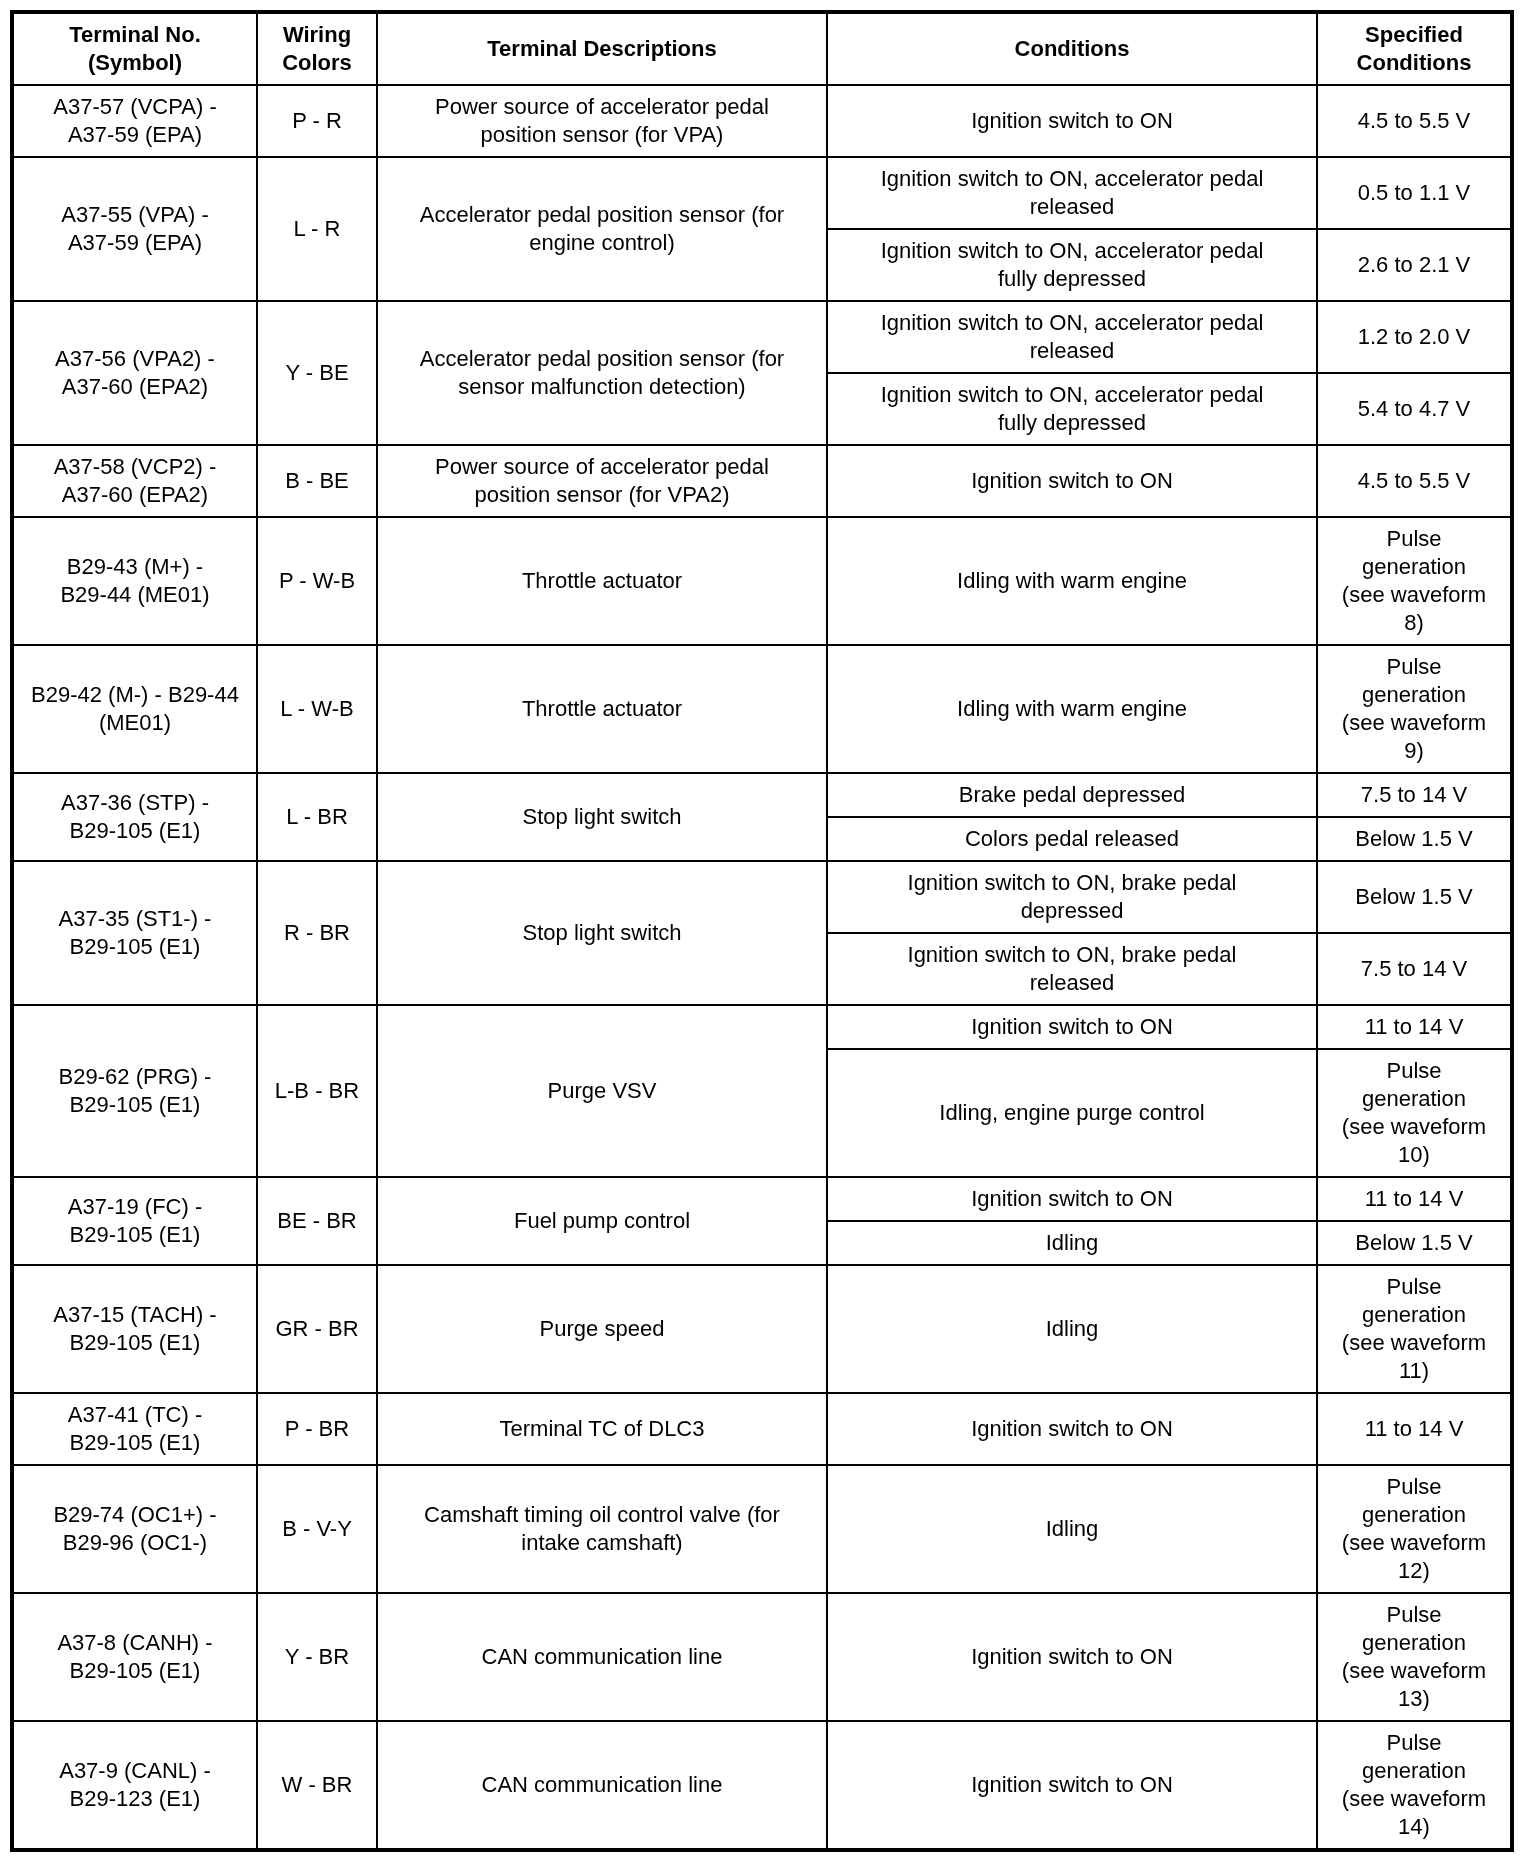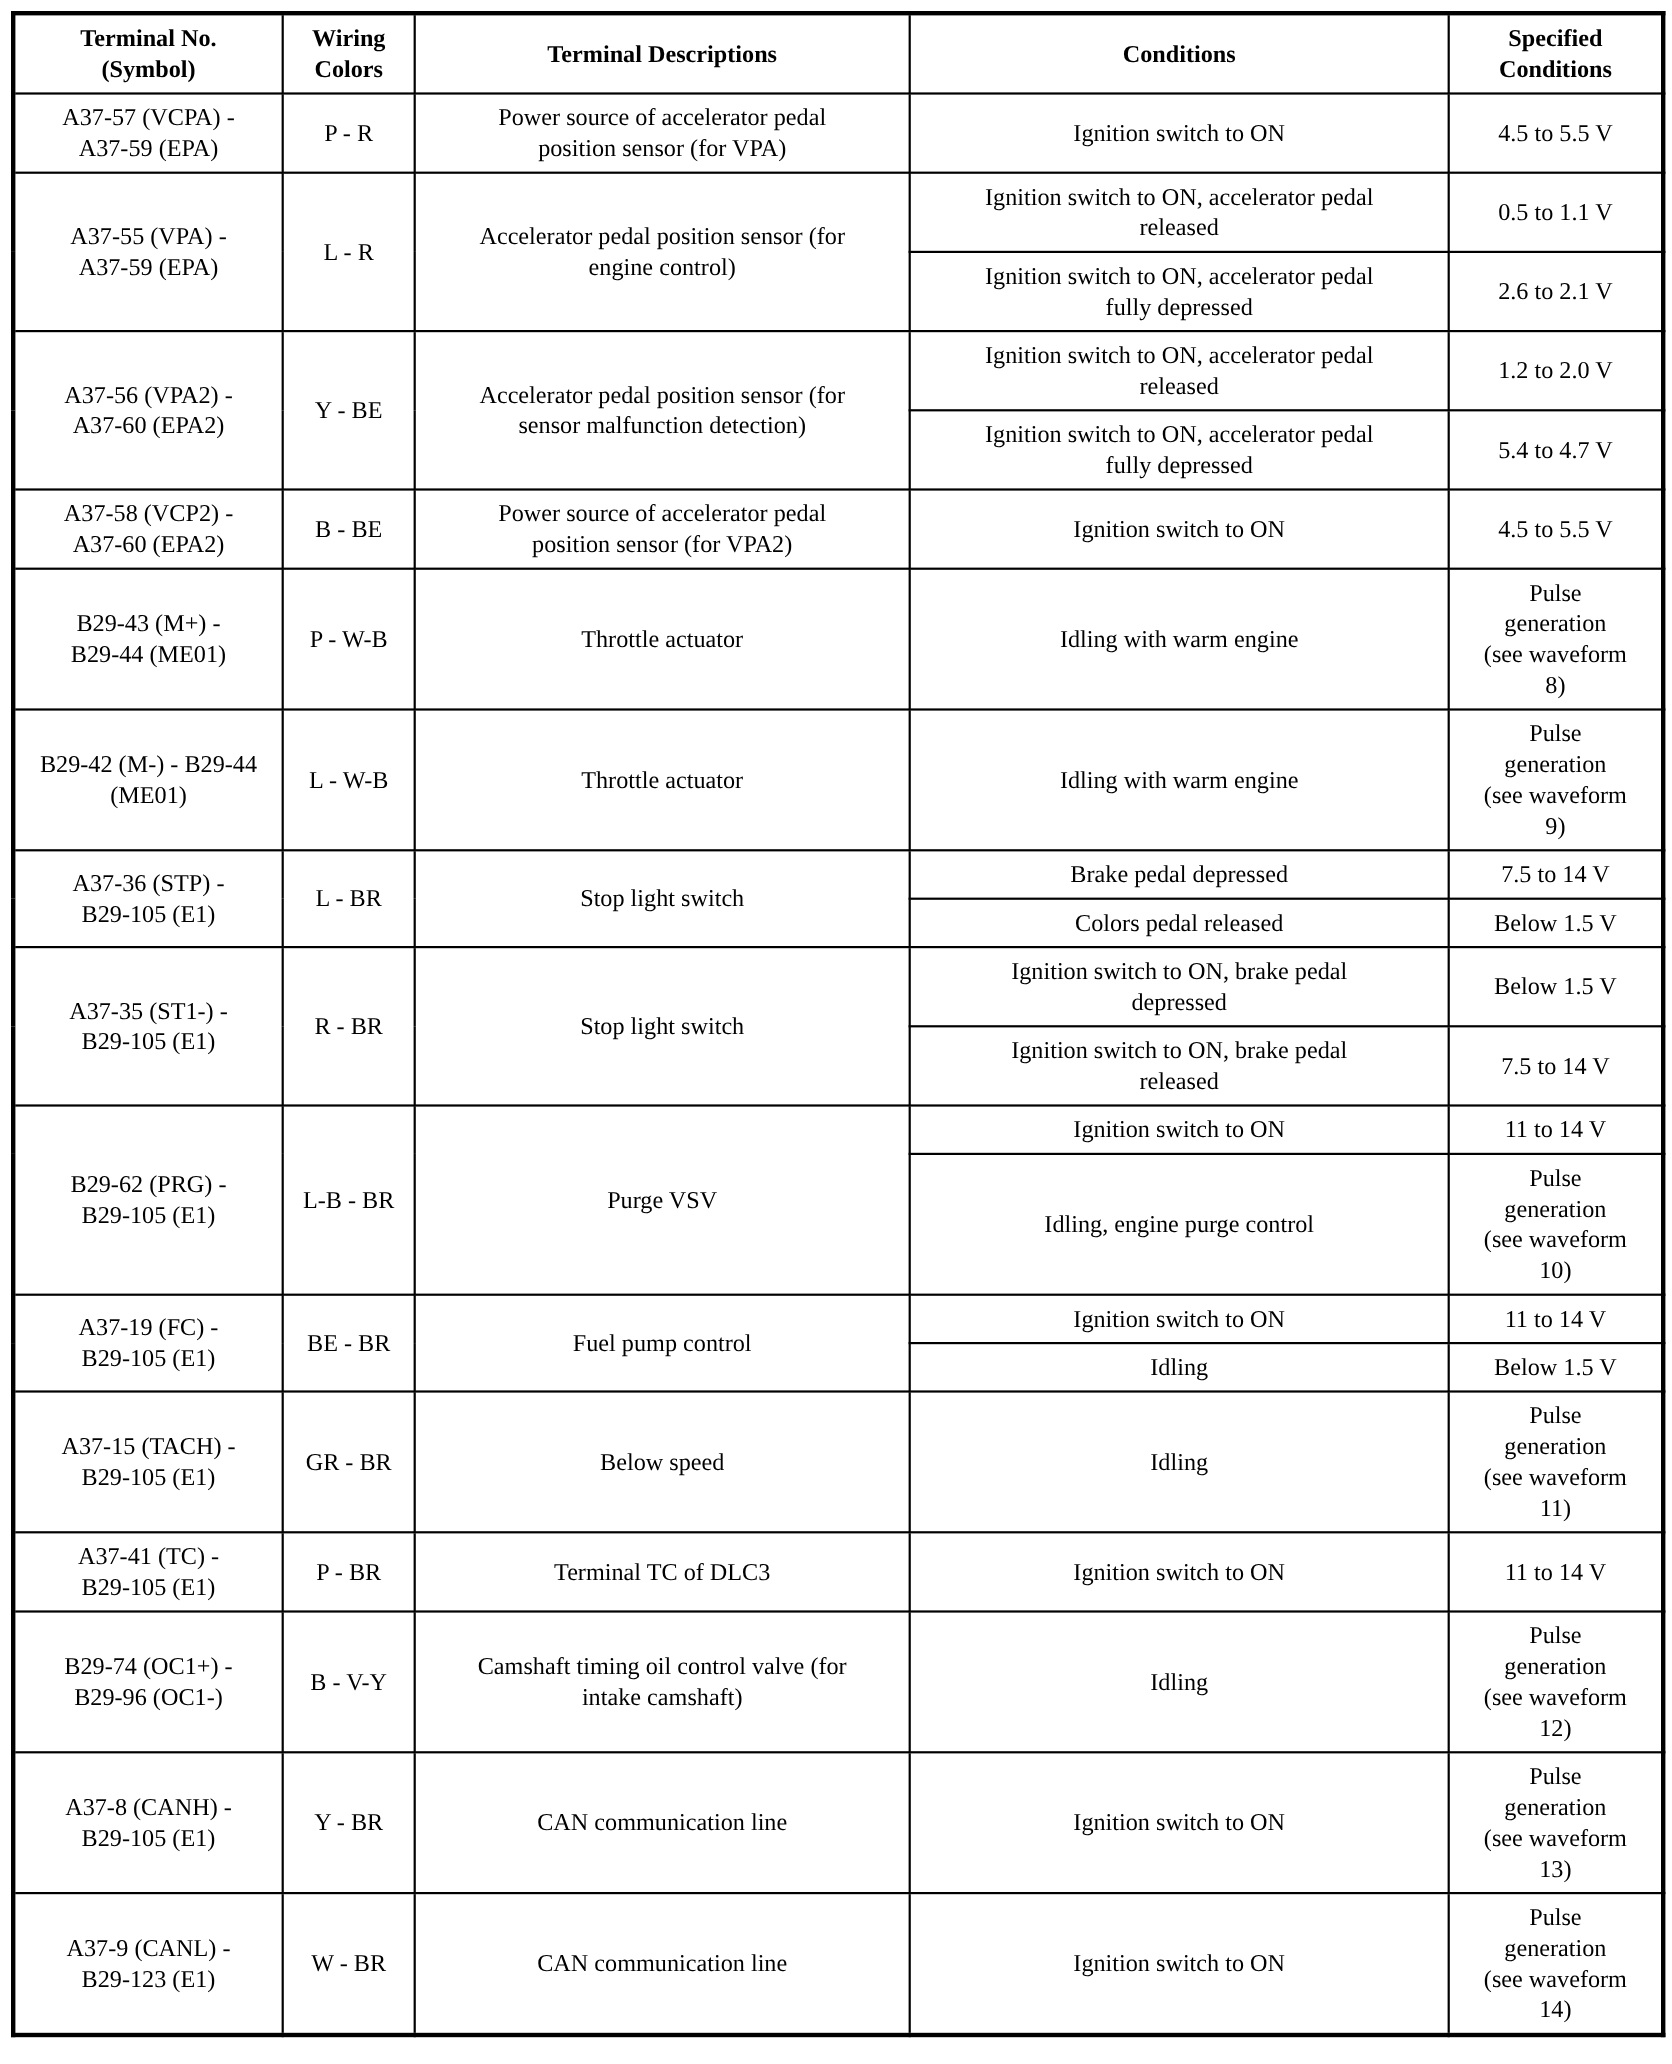--- a/index.html
+++ b/index.html
@@ -14,21 +14,20 @@
   .page {
     width: 1500px;
     padding: 10px;
   }
   table.terminal-table {
     border-collapse: collapse;
     table-layout: fixed;
     width: 1500px;
     border: 4px solid #000000;
     background: #ffffff;
-    font-family: Liberation Serif, serif;
   }
   table.terminal-table th,
   table.terminal-table td {
     border: 2px solid #000000;
     text-align: center;
     vertical-align: middle;
     padding: 7px 9px;
     font-size: 22px;
     line-height: 28px;
     white-space: pre-line;
@@ -188,21 +187,21 @@
           <td>11 to 14 V</td>
         </tr>
         <tr>
           <td>Idling</td>
           <td>Below 1.5 V</td>
         </tr>
         <tr>
           <td>A37-15 (TACH) -
 B29-105 (E1)</td>
           <td>GR - BR</td>
-          <td>Below speed</td>
+          <td>Purge speed</td>
           <td>Idling</td>
           <td>Pulse
 generation
 (see waveform
 11)</td>
         </tr>
         <tr>
           <td>A37-41 (TC) -
 B29-105 (E1)</td>
           <td>P - BR</td>

